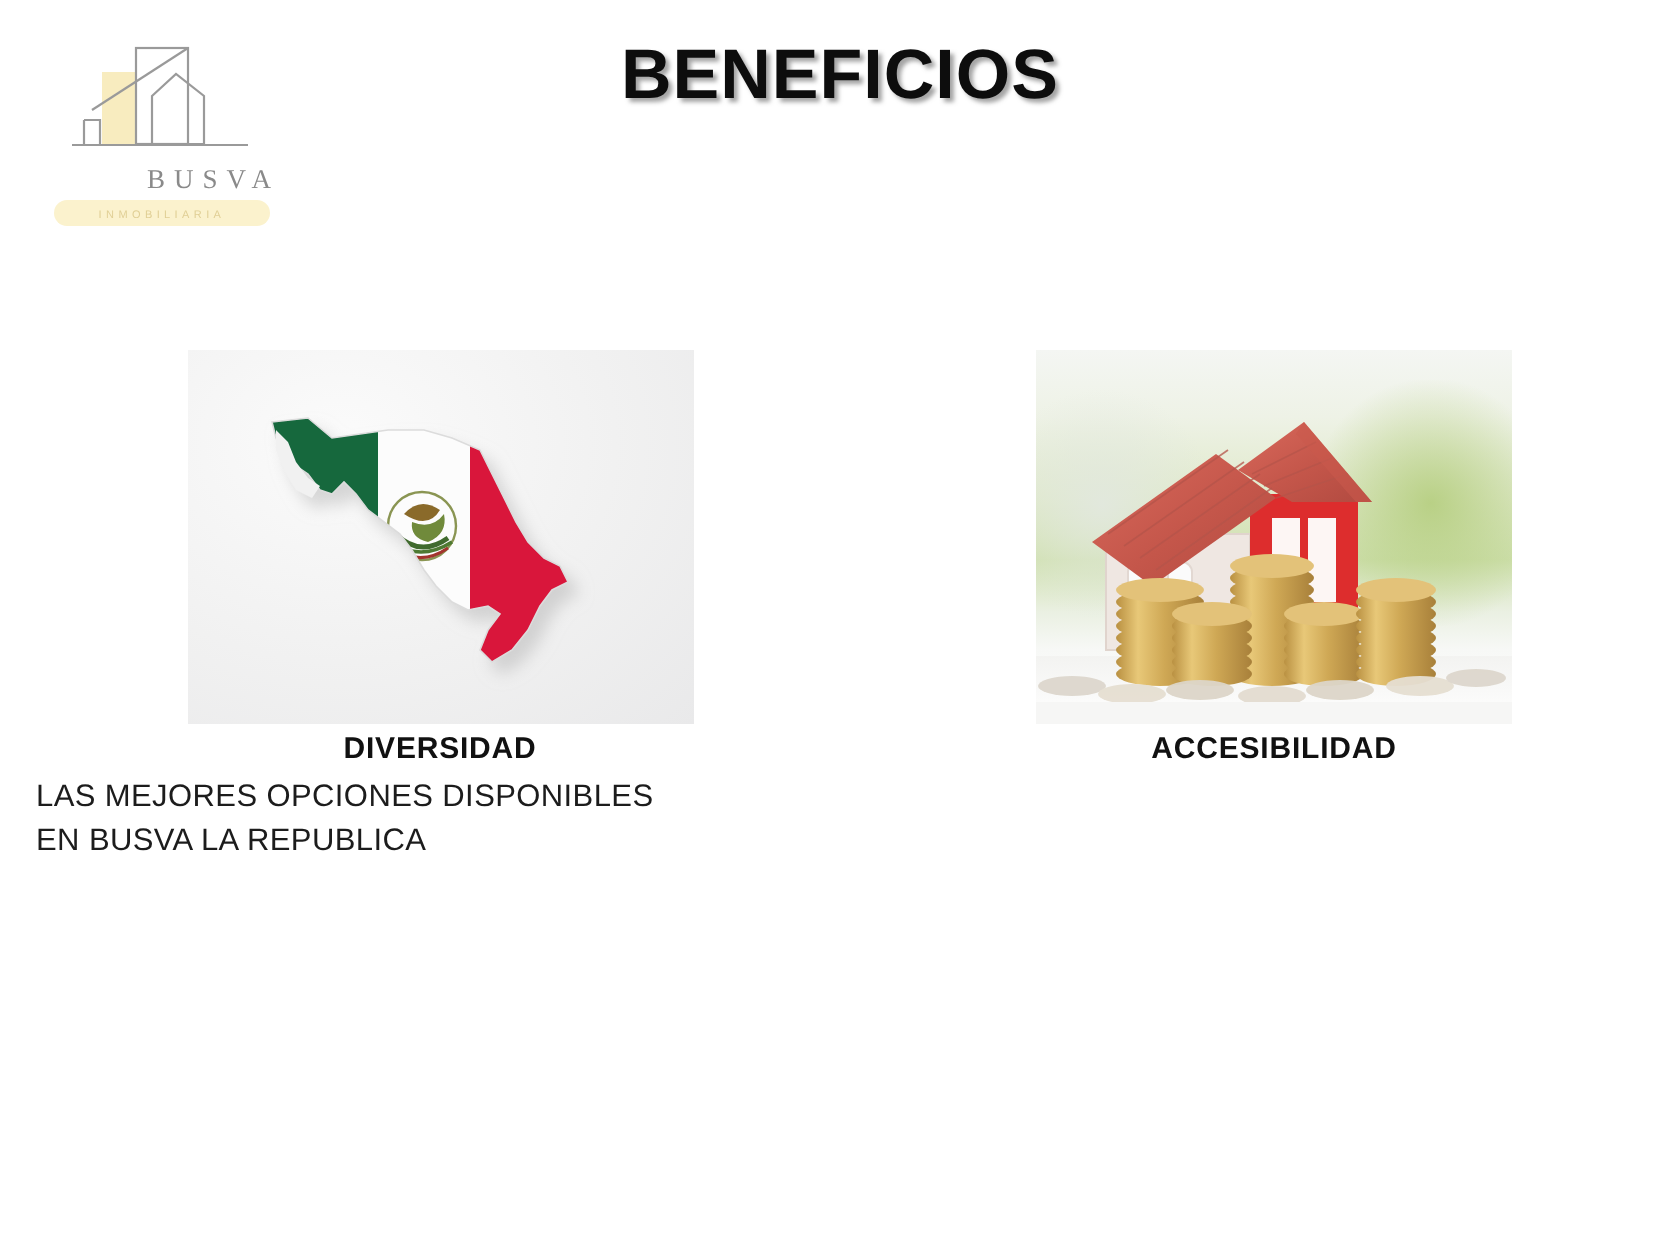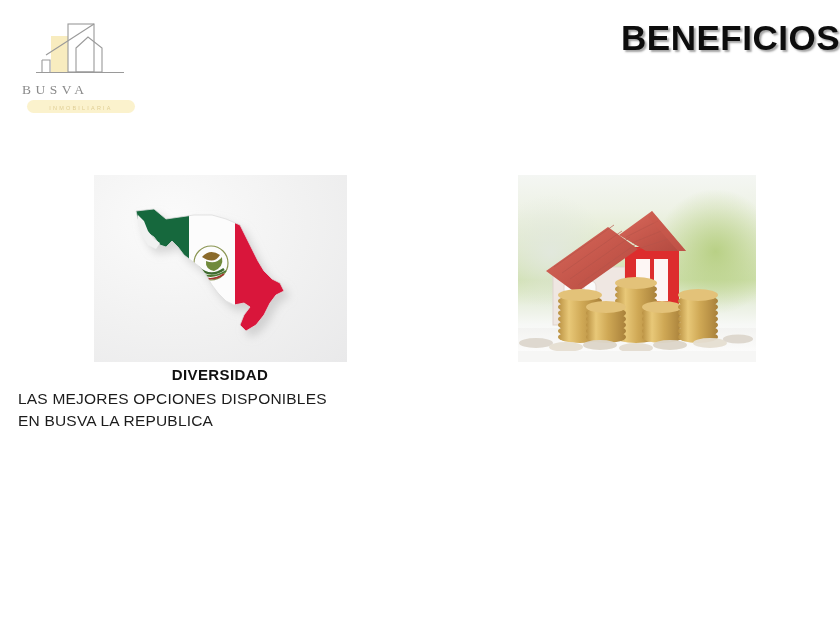--- a/index.html
+++ b/index.html
@@ -35,21 +35,21 @@
     left: 8px;
     top: 0px;
     width: 102px;
     height: 66px;
   }
   .logo-wordmark {
     position: absolute;
     left: 0;
     top: 64px;
     width: 118px;
-    text-align: left;
+    text-align: right;
     font-size: 13.5px;
     letter-spacing: 4.5px;
     color: #8a8a8a;
     font-family: "Liberation Serif", serif;
   }
   .logo-tagline-wrap {
     position: absolute;
     left: 0;
     top: 82px;
     width: 118px;
@@ -74,21 +74,21 @@
     color: #e0cf95;
     text-transform: uppercase;
   }
 
   
   .title {
     position: absolute;
     left: 0;
     top: 18px;
     width: 840px;
-    text-align: right;
+    text-align: center;
     font-size: 35px;
     font-weight: bold;
     letter-spacing: 0.5px;
     color: #0d0d0d;
     text-shadow: 2px 2px 2px rgba(90,90,90,0.55);
   }
   .title-rule {
     position: absolute;
     left: 182px;
     top: 68px;
@@ -373,17 +373,18 @@
             <ellipse cx="118" cy="173" rx="17" ry="5" fill="#e3dcd0"></ellipse>
             <ellipse cx="152" cy="170" rx="17" ry="5" fill="#ddd6c9"></ellipse>
             <ellipse cx="192" cy="168" rx="17" ry="5" fill="#e6dfd2"></ellipse>
             <ellipse cx="220" cy="164" rx="15" ry="4.5" fill="#ddd7cd"></ellipse>
           </g>
           <rect x="0" y="176" width="238" height="11" fill="#f6f6f5"></rect>
         </g>
       </svg>
     </div>
 
+    <div class="cap-head">ACCESIBILIDAD</div>
     <div class="cap-body">
     </div>
   </div>
 
 </div>
 
 </body></html>

